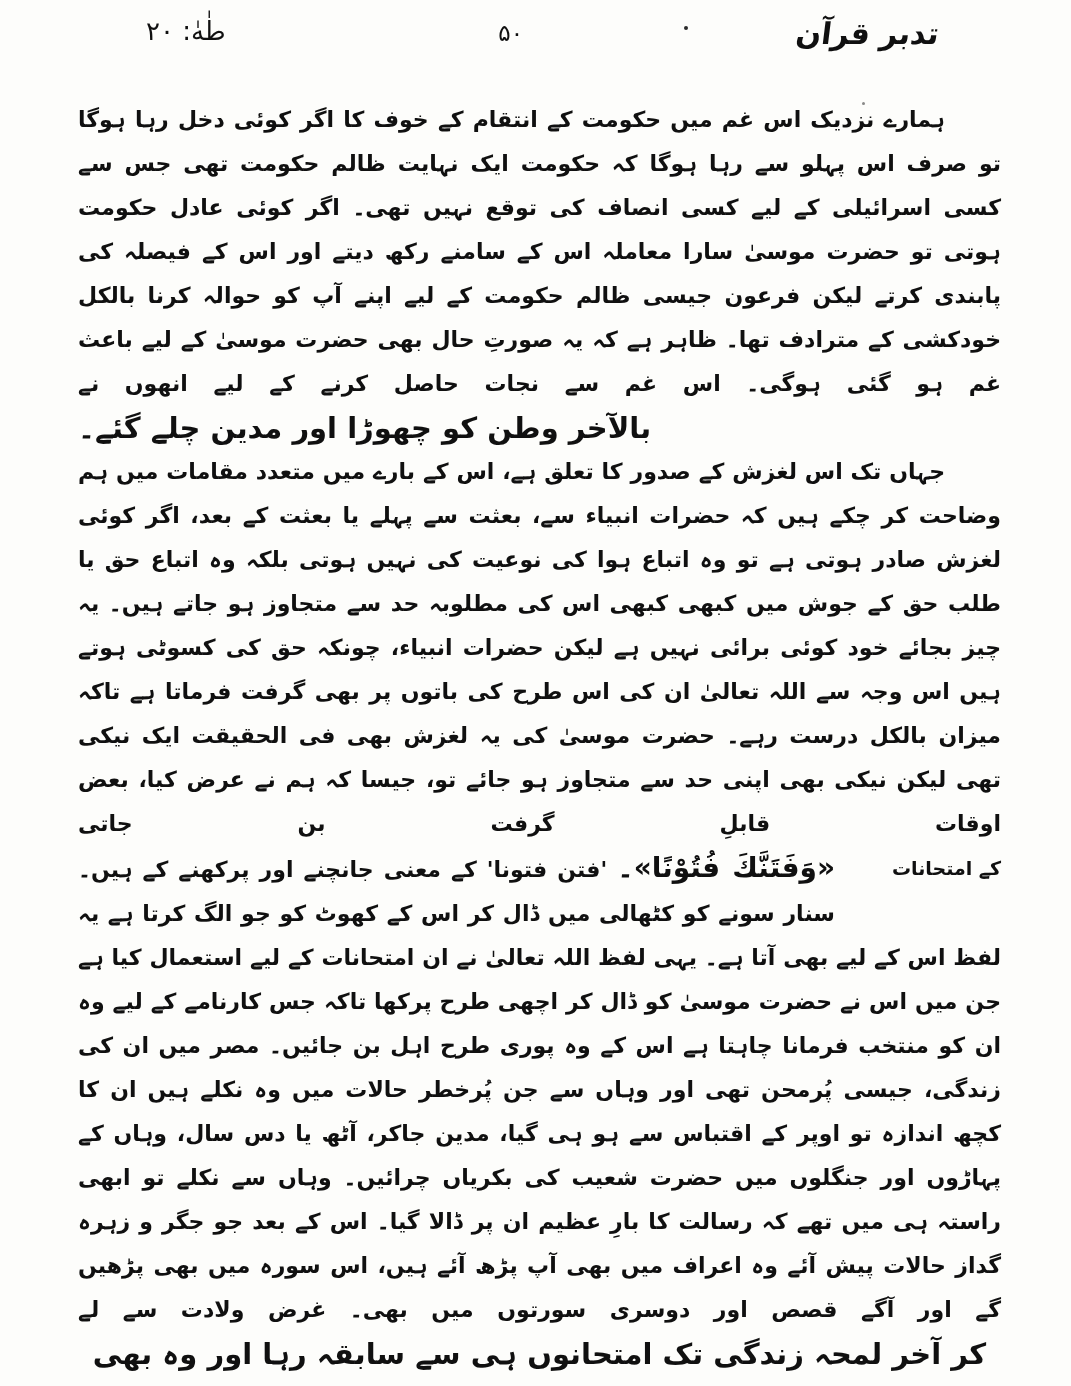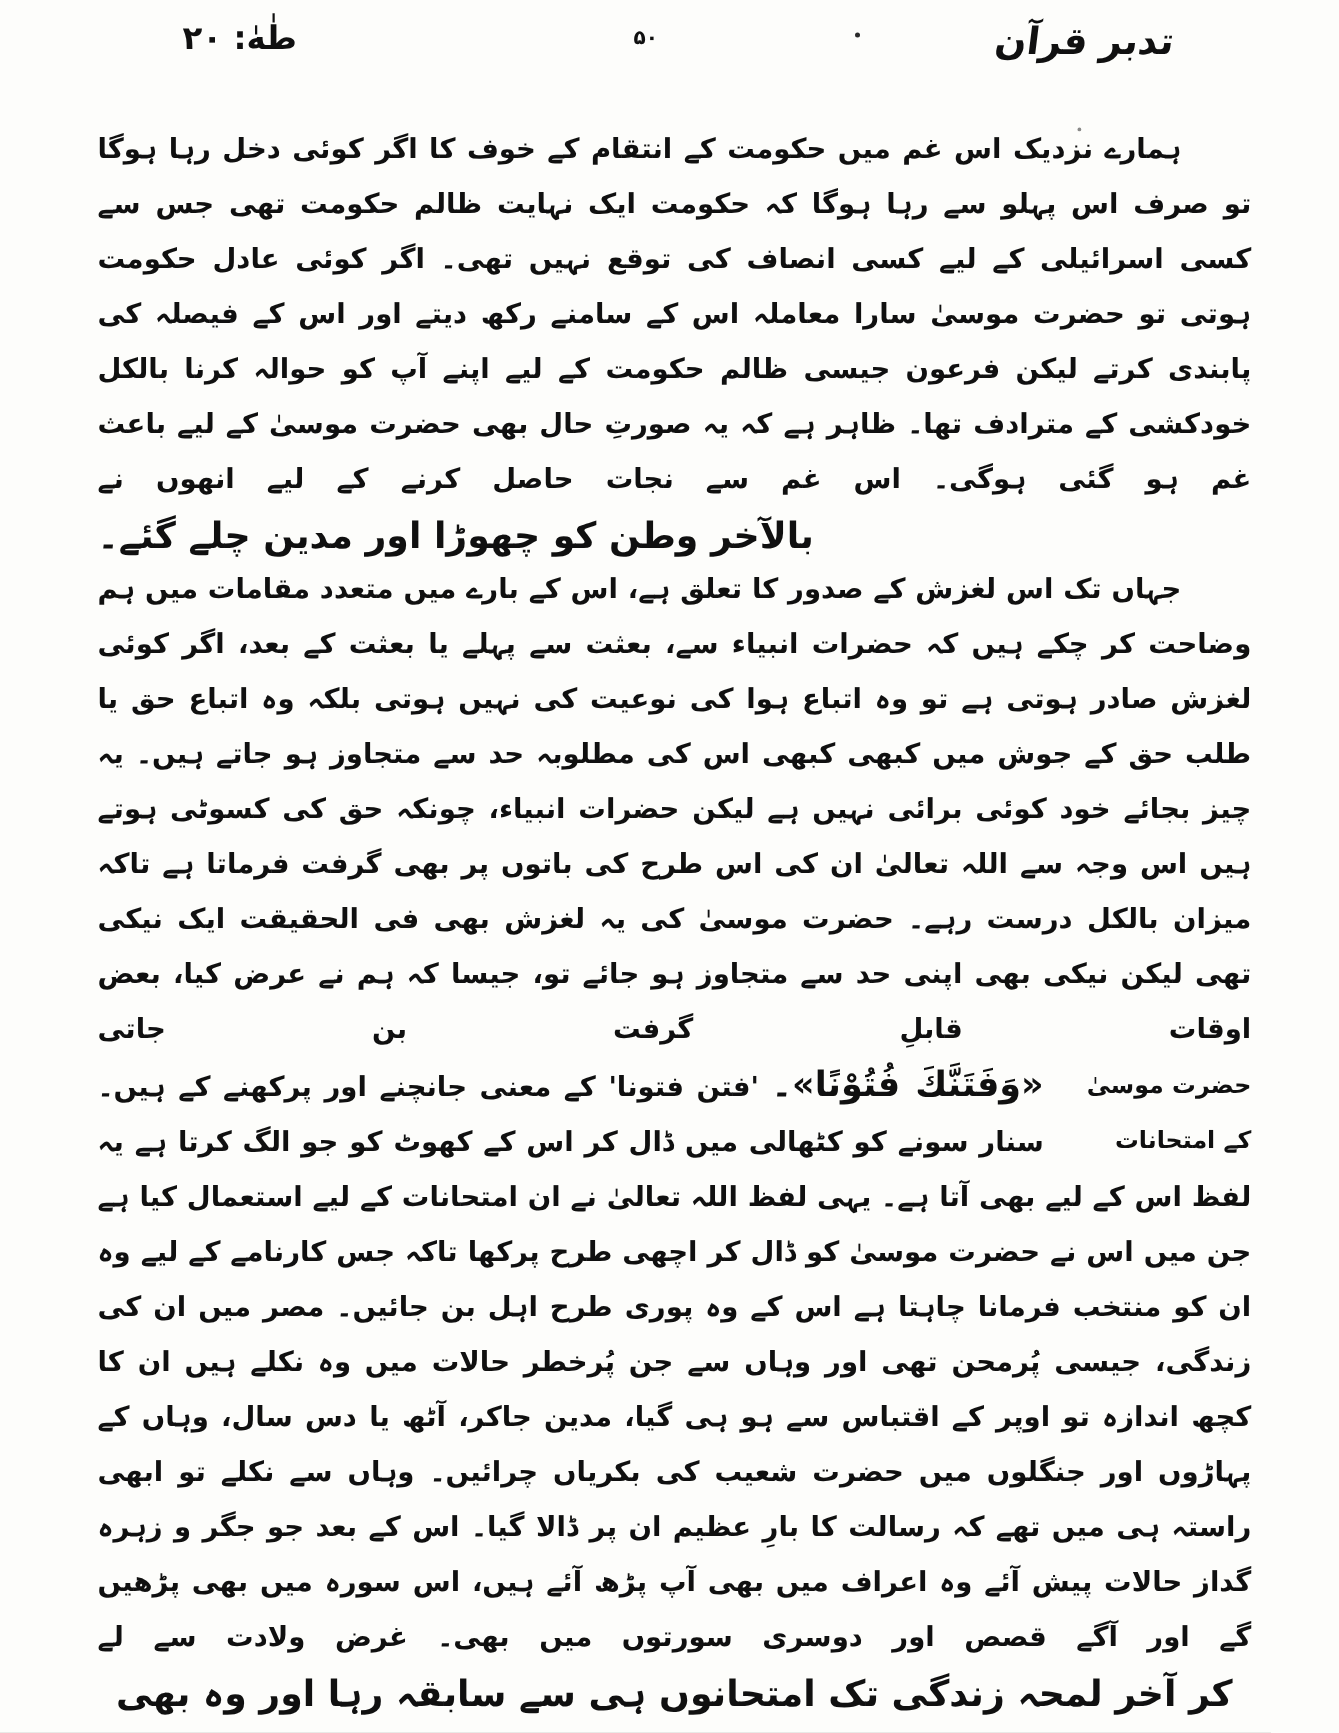--- a/index.html
+++ b/index.html
@@ -17,22 +17,22 @@
   }
   
   .page-header{
     direction:ltr;
     display:flex;
     justify-content:space-between;
     align-items:flex-start;
     padding:0 62px 0 68px;
     height:58px;
   }
-  .surah-ref{font-size:26px;font-weight:700;direction:rtl;}
-  .page-number{font-size:16px;font-weight:700;padding-top:4px;}
+  .surah-ref{font-size:26px;font-weight:400;direction:rtl;}
+  .page-number{font-size:23px;font-weight:400;padding-top:4px;}
   .book-title{
     font-size:30px;font-weight:700;direction:rtl;
     display:inline-block;transform:skewX(-7deg);
   }
   
   .page-body{margin-top:24px;}
   .para-block{position:relative;}
   .para{
     margin:0;
     font-size:22px;
@@ -94,21 +94,20 @@
       <div class="para">ہمارے نزدیک اس غم میں حکومت کے انتقام کے خوف کا اگر کوئی دخل رہا ہوگا تو صرف اس پہلو سے رہا ہوگا کہ حکومت ایک نہایت ظالم حکومت تھی جس سے کسی اسرائیلی کے لیے کسی انصاف کی توقع نہیں تھی۔ اگر کوئی عادل حکومت ہوتی تو حضرت موسیٰ سارا معاملہ اس کے سامنے رکھ دیتے اور اس کے فیصلہ کی پابندی کرتے لیکن فرعون جیسی ظالم حکومت کے لیے اپنے آپ کو حوالہ کرنا بالکل خودکشی کے مترادف تھا۔ ظاہر ہے کہ یہ صورتِ حال بھی حضرت موسیٰ کے لیے باعث غم ہو گئی ہوگی۔ اس غم سے نجات حاصل کرنے کے لیے انھوں نے</div>
       <div class="last-line align-left">بالآخر وطن کو چھوڑا اور مدین چلے گئے۔</div>
     </div>
 
     <div class="para-block">
       <div class="para">جہاں تک اس لغزش کے صدور کا تعلق ہے، اس کے بارے میں متعدد مقامات میں ہم وضاحت کر چکے ہیں کہ حضرات انبیاء سے، بعثت سے پہلے یا بعثت کے بعد، اگر کوئی لغزش صادر ہوتی ہے تو وہ اتباع ہوا کی نوعیت کی نہیں ہوتی بلکہ وہ اتباع حق یا طلب حق کے جوش میں کبھی کبھی اس کی مطلوبہ حد سے متجاوز ہو جاتے ہیں۔ یہ چیز بجائے خود کوئی برائی نہیں ہے لیکن حضرات انبیاء، چونکہ حق کی کسوٹی ہوتے ہیں اس وجہ سے اللہ تعالیٰ ان کی اس طرح کی باتوں پر بھی گرفت فرماتا ہے تاکہ میزان بالکل درست رہے۔ حضرت موسیٰ کی یہ لغزش بھی فی الحقیقت ایک نیکی تھی لیکن نیکی بھی اپنی حد سے متجاوز ہو جائے تو، جیسا کہ ہم نے عرض کیا، بعض اوقات قابلِ گرفت بن جاتی</div>
     </div>
 
     <div class="para-block">
       <div class="margin-note">
-        <div class="mn-line">حضرت موسیٰ</div>
         <div class="mn-line mn-line2">کے امتحانات</div>
       </div>
       <div class="para no-indent">
         <span class="quran-quote">«وَفَتَنَّكَ فُتُوْنًا»۔</span>
         <span>'فتن فتونا' کے معنی جانچنے اور پرکھنے کے ہیں۔ سنار سونے کو کٹھالی میں ڈال کر اس کے کھوٹ کو جو الگ کرتا ہے یہ لفظ اس کے لیے بھی آتا ہے۔ یہی لفظ اللہ تعالیٰ نے ان امتحانات کے لیے استعمال کیا ہے جن میں اس نے حضرت موسیٰ کو ڈال کر اچھی طرح پرکھا تاکہ جس کارنامے کے لیے وہ ان کو منتخب فرمانا چاہتا ہے اس کے وہ پوری طرح اہل بن جائیں۔ مصر میں ان کی زندگی، جیسی پُرمحن تھی اور وہاں سے جن پُرخطر حالات میں وہ نکلے ہیں ان کا کچھ اندازہ تو اوپر کے اقتباس سے ہو ہی گیا، مدین جاکر، آٹھ یا دس سال، وہاں کے پہاڑوں اور جنگلوں میں حضرت شعیب کی بکریاں چرائیں۔ وہاں سے نکلے تو ابھی راستہ ہی میں تھے کہ رسالت کا بارِ عظیم ان پر ڈالا گیا۔ اس کے بعد جو جگر و زہرہ گداز حالات پیش آئے وہ اعراف میں بھی آپ پڑھ آئے ہیں، اس سورہ میں بھی پڑھیں گے اور آگے قصص اور دوسری سورتوں میں بھی۔ غرض ولادت سے لے</span>
       </div>
       <div class="last-line align-center">کر آخر لمحہ زندگی تک امتحانوں ہی سے سابقہ رہا اور وہ بھی ایک سے ایک بڑھ کر!</div>
     </div>
 
   </div>

